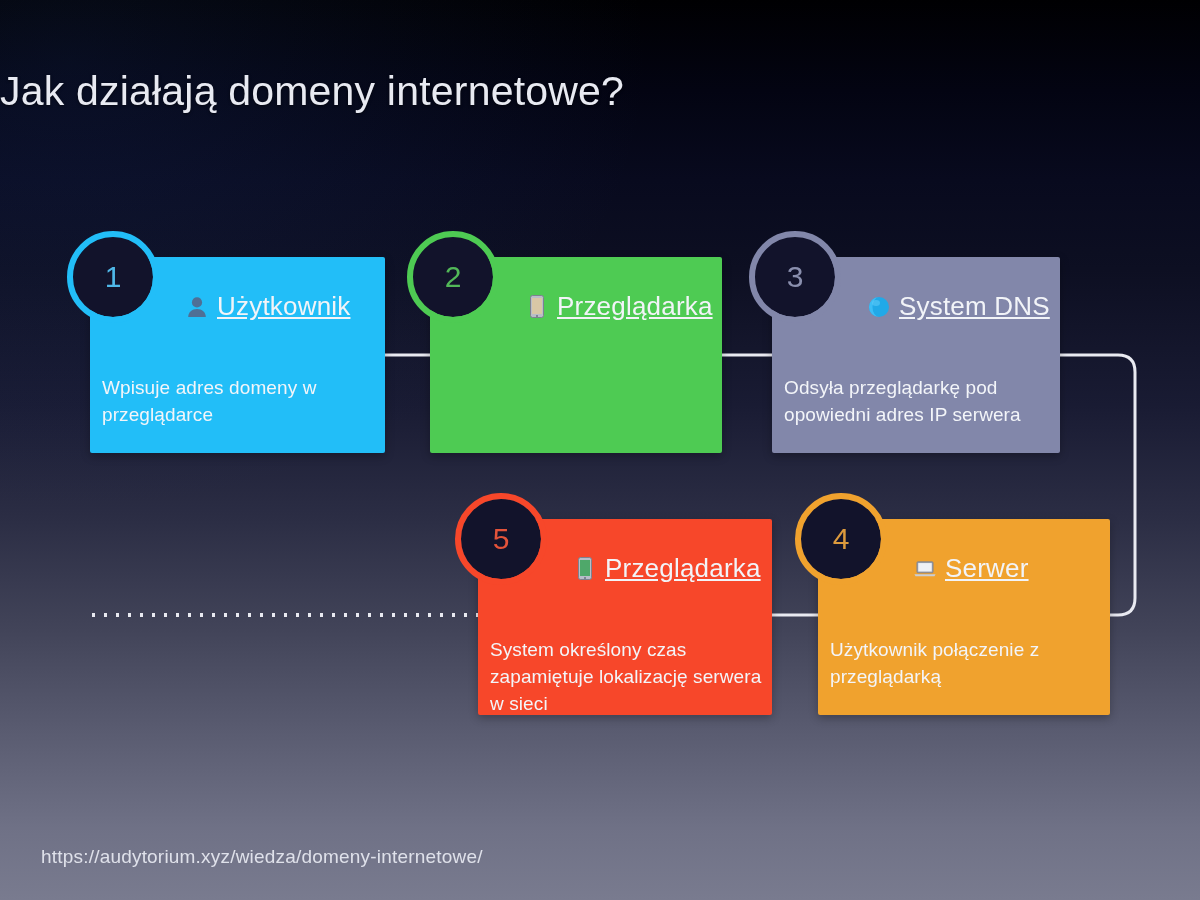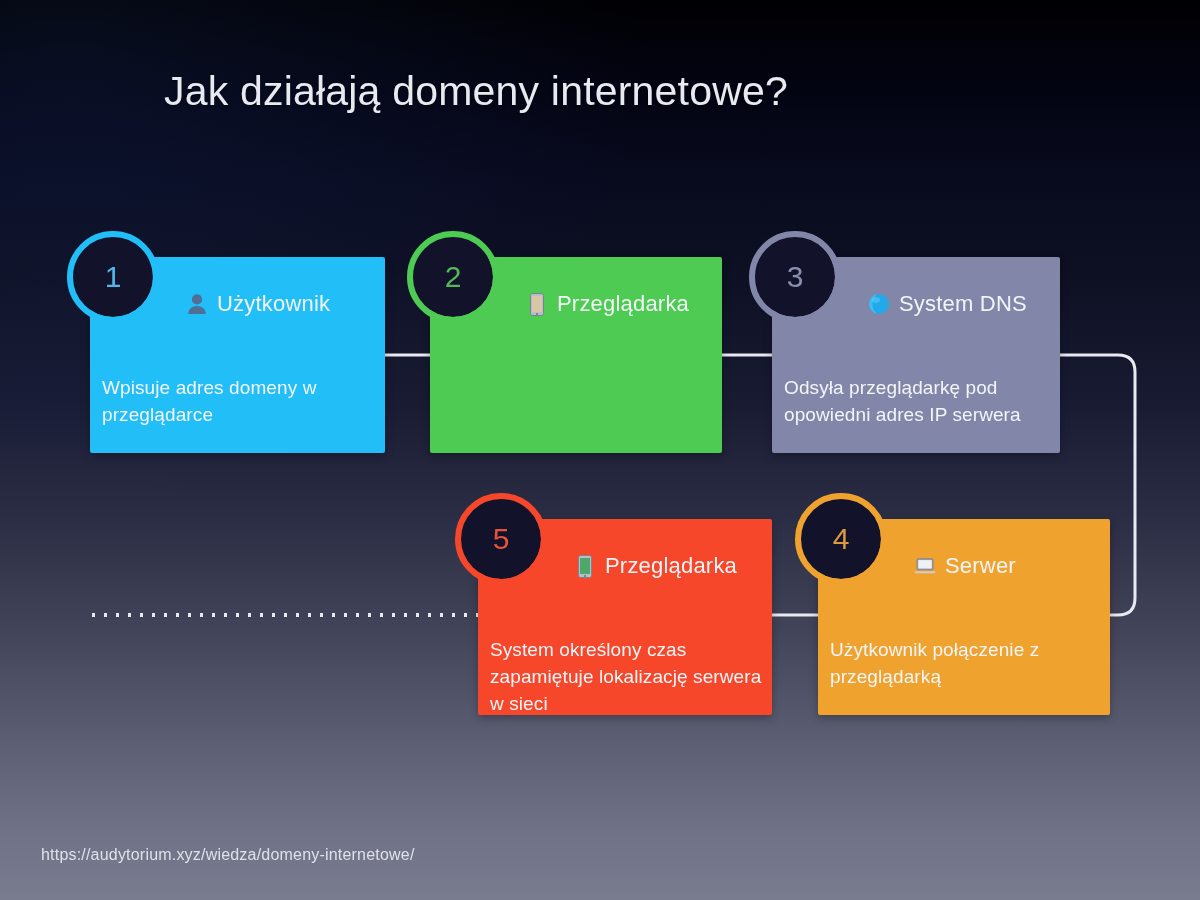--- a/index.html
+++ b/index.html
@@ -41,21 +41,20 @@
     height: 700px;
     background: radial-gradient(ellipse at 30% 30%, rgba(40,70,140,0.16) 0%, rgba(20,30,70,0.0) 65%);
     pointer-events: none;
   }
 
   #title {
     position: absolute;
     left: 0;
     top: 68px;
     width: 952px;
-    text-align: center;
     font-size: 41px;
     font-weight: 300;
     letter-spacing: 0.2px;
     color: #e8eaf2;
     text-shadow: 0 1px 3px rgba(0,0,0,0.55);
   }
 
   
   #connectors {
     position: absolute;
@@ -76,24 +75,25 @@
   .card .head {
     position: absolute;
     left: 96px;
     top: 34px;
     display: flex;
     align-items: center;
     gap: 9px;
     white-space: nowrap;
   }
   .card .head .label {
-    font-size: 22px;
+    font-size: 26px;
     font-weight: 300;
     color: #f2f4f8;
     letter-spacing: 0.2px;
+    text-decoration: underline;
   }
   .card .desc {
     position: absolute;
     left: 12px;
     right: 10px;
     top: 118px;
     font-size: 19px;
     font-weight: 300;
     line-height: 1.42;
     color: #f3f5f9;
@@ -160,21 +160,21 @@
   #card-1 { left: 90px;  top: 257px; width: 295px; height: 196px; }
   #card-2 { left: 430px; top: 257px; width: 292px; height: 196px; }
   #card-3 { left: 772px; top: 257px; width: 288px; height: 196px; }
   #card-5 { left: 478px; top: 519px; width: 294px; height: 196px; }
   #card-4 { left: 818px; top: 519px; width: 292px; height: 196px; }
 
   #footer-url {
     position: absolute;
     left: 41px;
     top: 846px;
-    font-size: 16px;
+    font-size: 19px;
     font-weight: 300;
     color: #dfe1ea;
     letter-spacing: 0.2px;
   }
 </style>
 </head>
 <body>
 
 <div id="stage">
 

